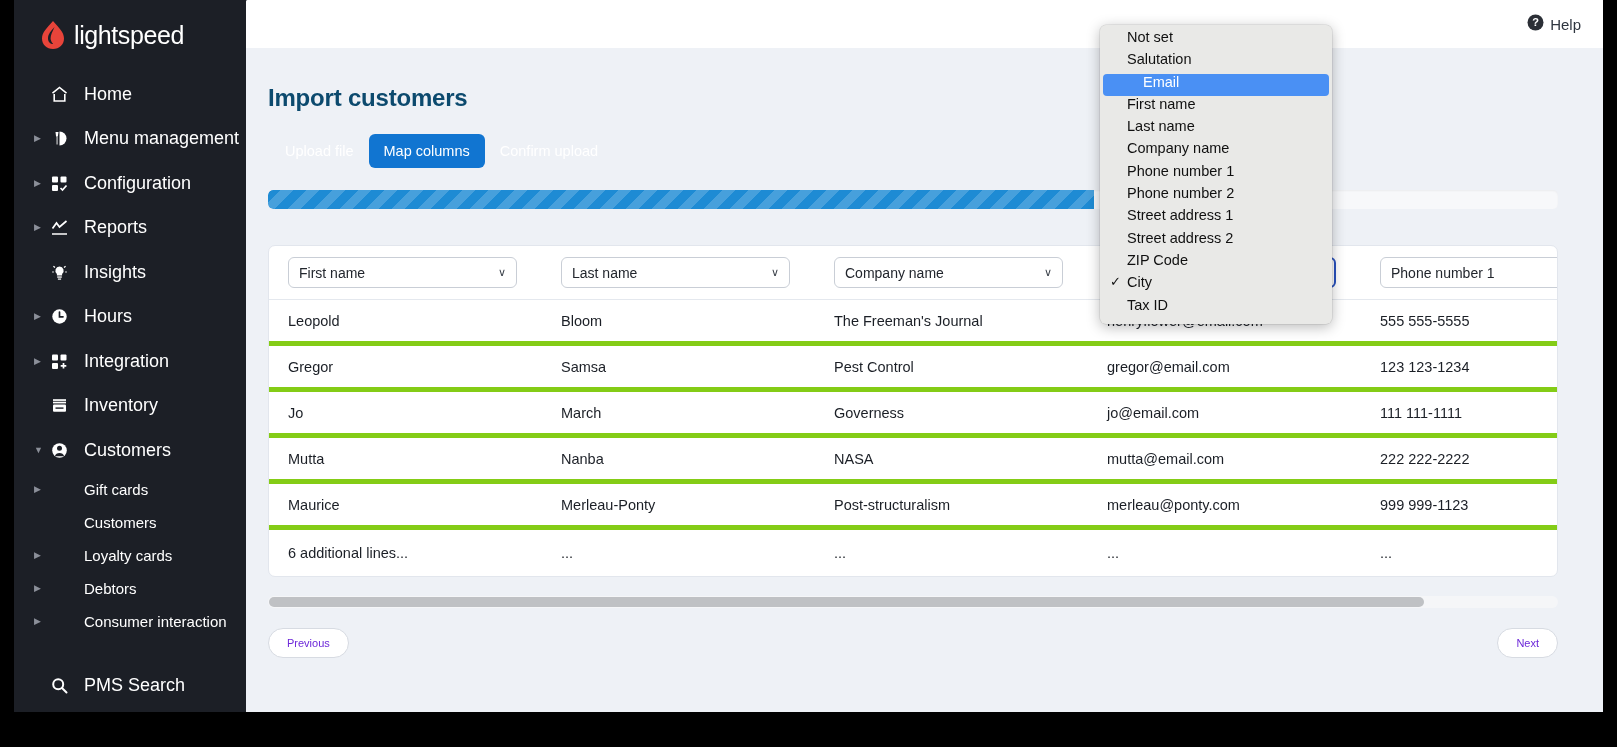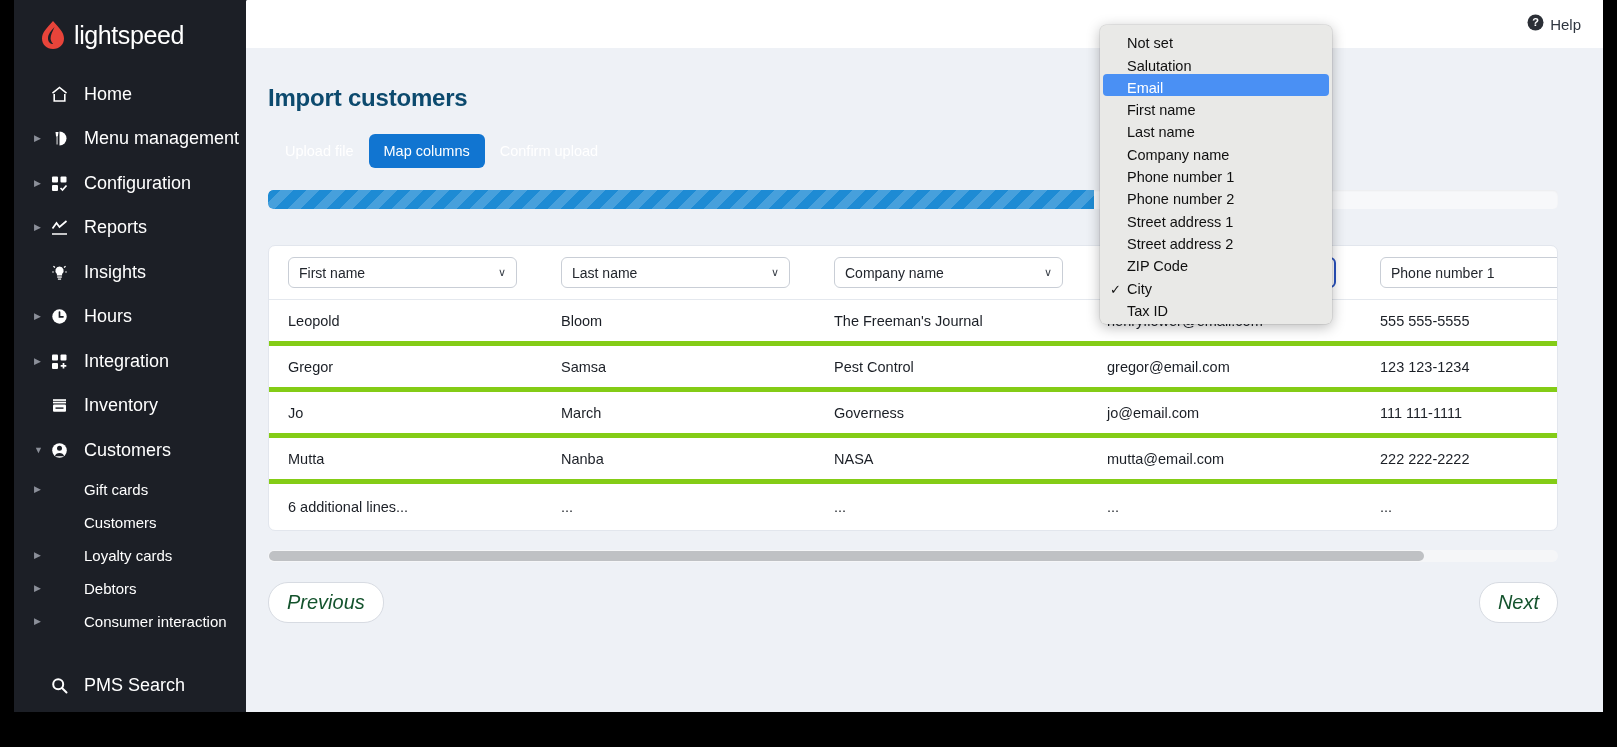--- a/index.html
+++ b/index.html
@@ -207,58 +207,57 @@
   
   .footer {
     display: flex; justify-content: space-between; align-items: center;
     width: 1290px;
     margin-top: 20px;
   }
   .pill {
     background: #fff;
     border: 1px solid #d7dbe2;
     border-radius: 20px;
-    color: #14532d;
-    font-size: 20px;
+    color: #6d28d9;
+    font-size: 11px;
     padding: 8px 18px;
     cursor: pointer;
     font-family: "Liberation Sans", sans-serif;
-    font-style: italic;
   }
 
   
   .dropdown {
     position: absolute;
     left: 1100px; top: 25px;
     width: 232px;
     background: #e9e9e7;
     border-radius: 6px;
     box-shadow: 0 3px 14px rgba(0,0,0,0.28), 0 0 0 0.5px rgba(0,0,0,0.13);
     padding: 4px 0 5px 0;
     z-index: 50;
   }
   .dd-item {
     height: 22.3px;
-    display: flex; align-items: flex-end;
+    display: flex; align-items: flex-start;
     padding-left: 10px;
     font-size: 14.5px;
     color: #101010;
     cursor: pointer;
     white-space: nowrap;
   }
   .dd-check {
     width: 17px; flex: 0 0 17px;
     font-size: 13px; color: #101010;
   }
   .dd-item.selected {
     background: #4a90f4;
     color: #fff;
     margin: 0 3px;
     border-radius: 4px;
-    padding-left: 7px;
+    padding-left: 23px;
   }
   .dd-item.selected .dd-check { color: #fff; }
 </style>
 </head>
 <body>
 
 <div class="app-window">
 
   <div class="sidebar">
     <div class="brand">
@@ -492,20 +491,27 @@
               <div class="td">111 111-1111</div>
             </div>
             <div class="trow">
               <div class="td">Mutta</div>
               <div class="td">Nanba</div>
               <div class="td">NASA</div>
               <div class="td">mutta@email.com</div>
               <div class="td">222 222-2222</div>
             </div>
             <div class="trow">
+              <div class="td">Maurice</div>
+              <div class="td">Merleau-Ponty</div>
+              <div class="td">Post-structuralism</div>
+              <div class="td">merleau@ponty.com</div>
+              <div class="td">999 999-1123</div>
+            </div>
+            <div class="trow">
               <div class="td">6 additional lines...</div>
               <div class="td">...</div>
               <div class="td">...</div>
               <div class="td">...</div>
               <div class="td">...</div>
             </div>
           </div>
       </div>
 
       <div class="hscroll">

